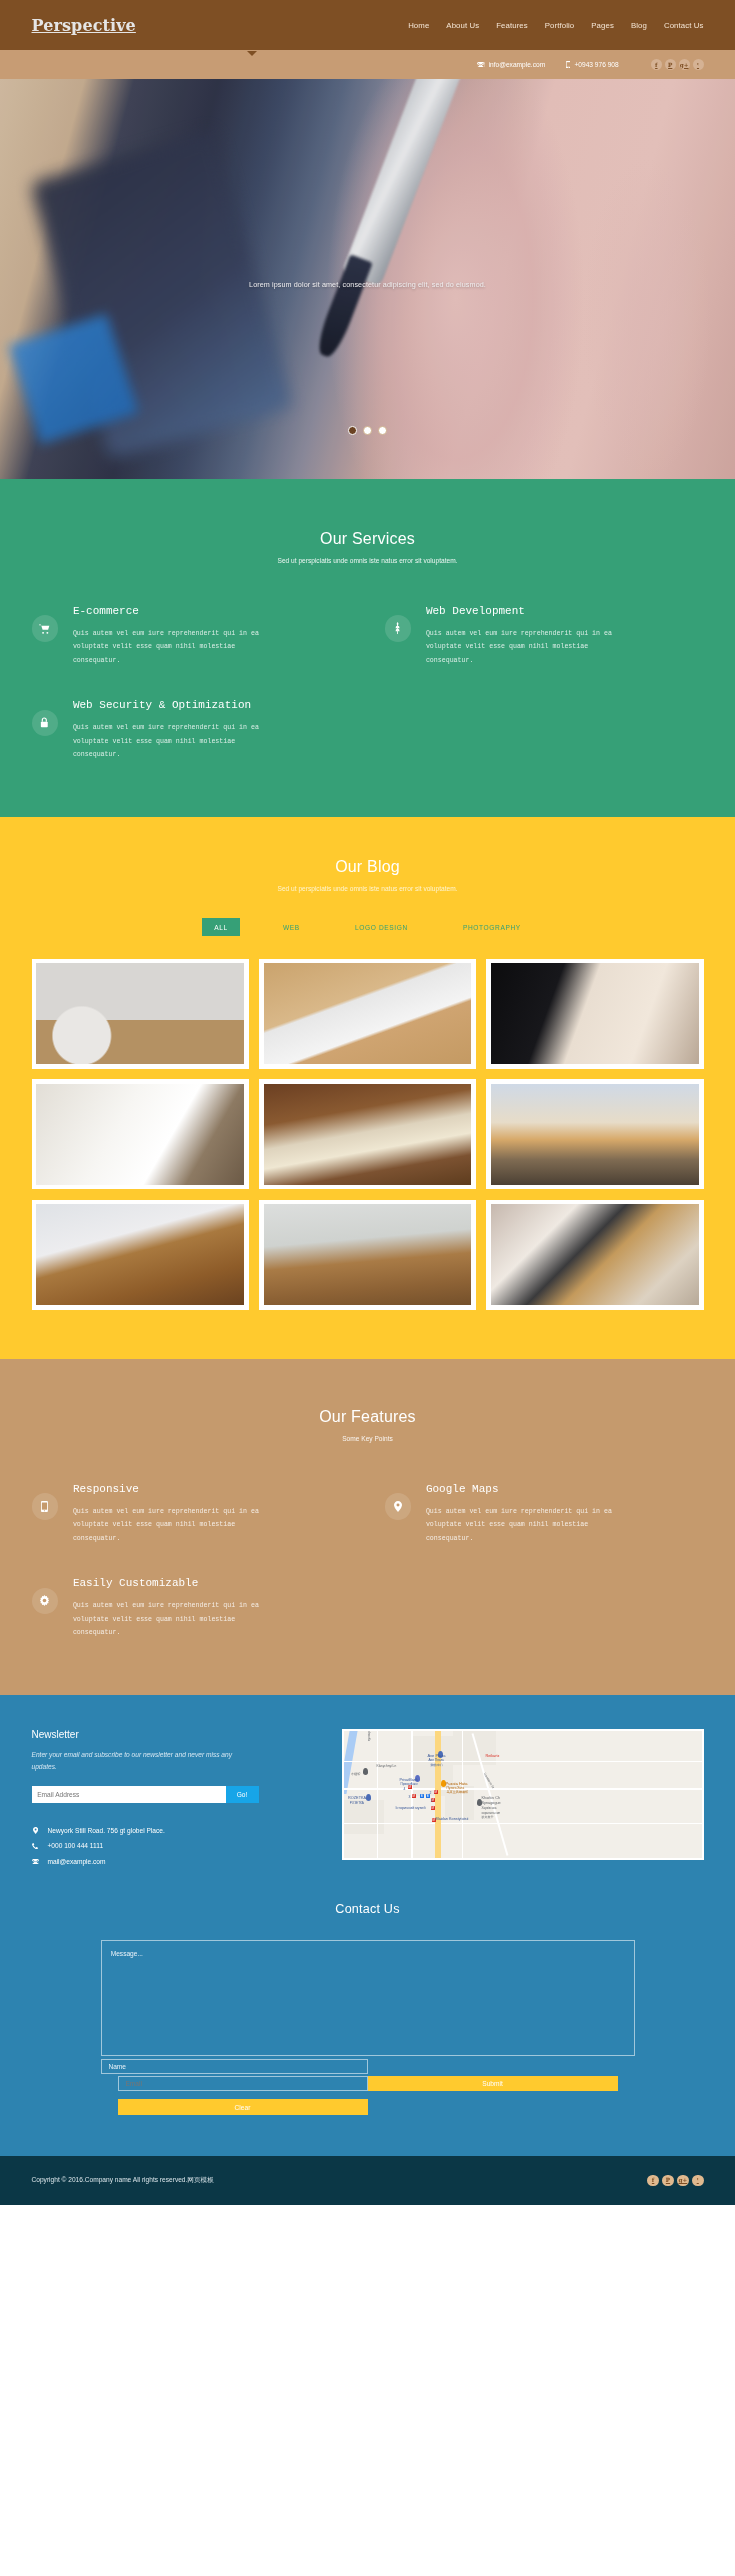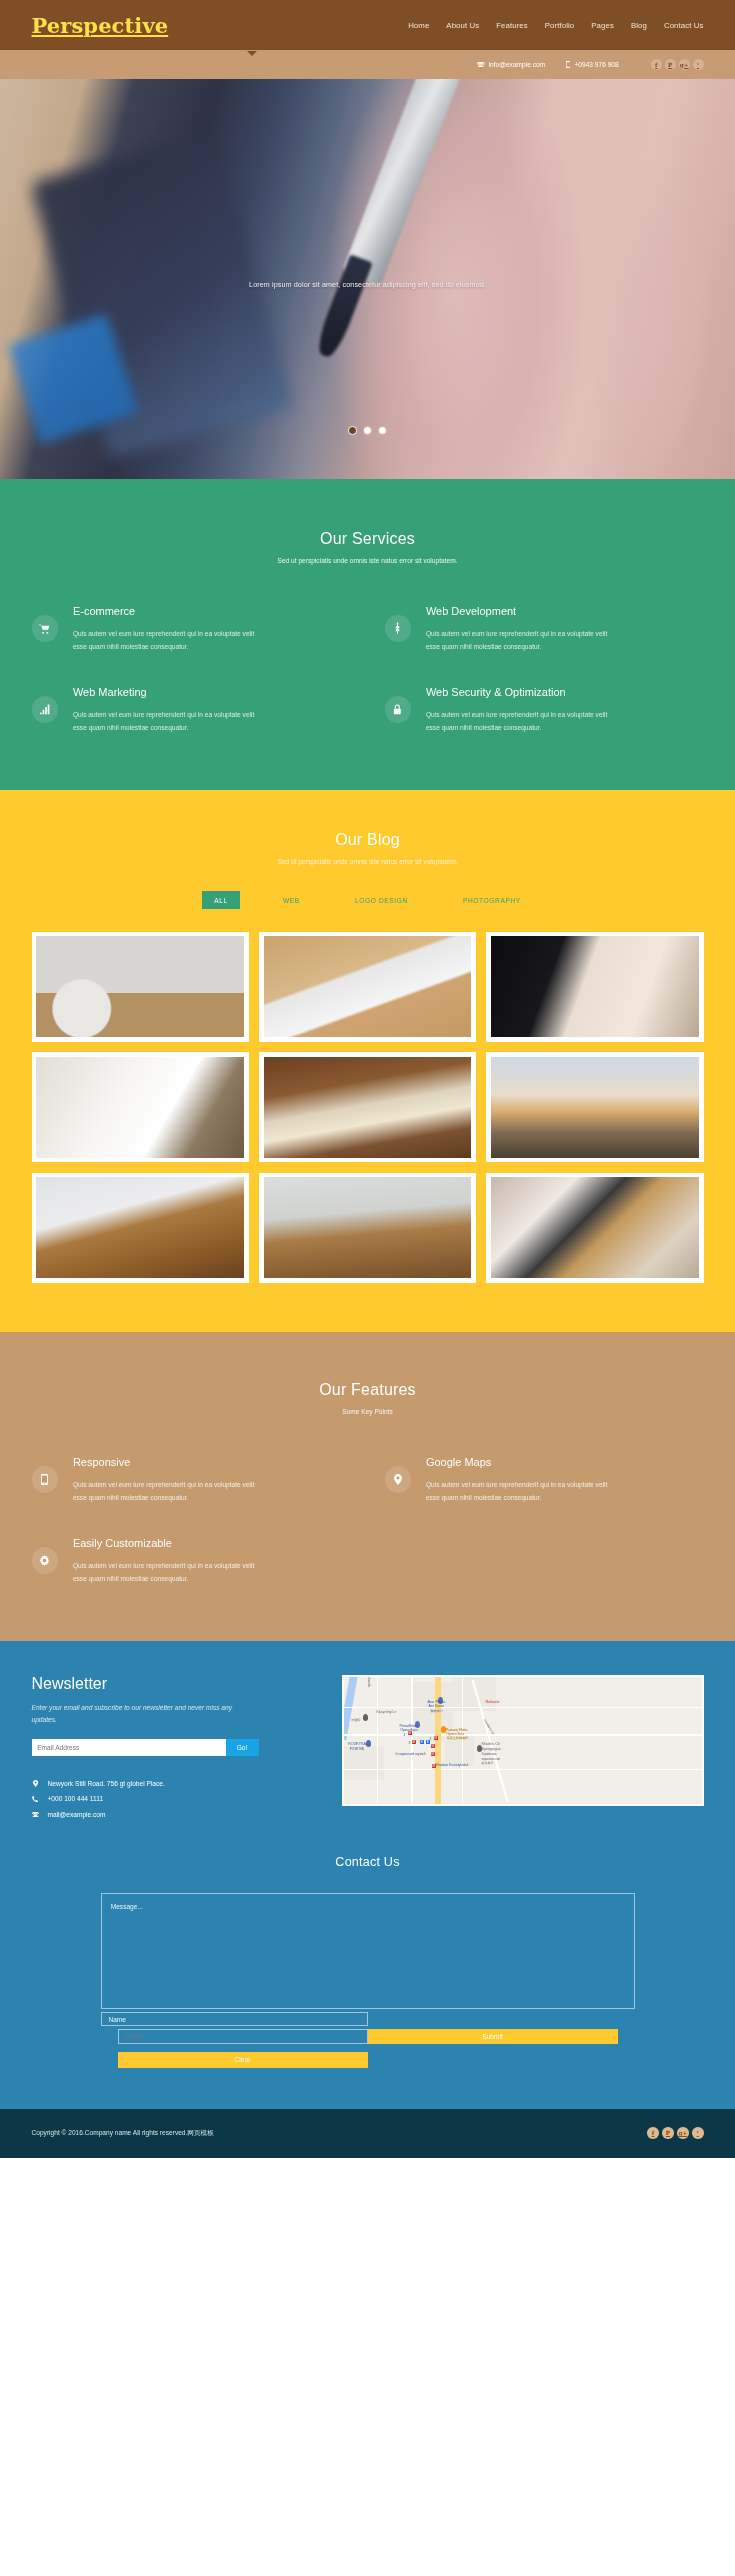--- a/index.html
+++ b/index.html
@@ -17,22 +17,22 @@
     background:#7e4f24;
     height:50px;
     display:flex;
     align-items:center;
     padding:0 0 0 0;
   }
   .nav-inner{
     width:672px;margin:0 auto;display:flex;align-items:center;justify-content:space-between;
   }
   .brand{
-    color:#fde047;
-    font-size:21px;
+    color:#e5e5e5;
+    font-size:16px;
     font-family:"DejaVu Serif", serif;
     font-weight:bold;
     letter-spacing:0.1px;
     white-space:nowrap;
   }
   .nav-links{ display:flex; align-items:center; gap:17px; }
   .nav-link{
     color:#f5e6d5; font-size:7.8px; text-decoration:none; white-space:nowrap;
     letter-spacing:0.1px;
   }
@@ -143,21 +143,21 @@
   .sec-sub{
     text-align:center;color:rgba(255,255,255,.9);font-size:6.6px;margin-top:9.2px;
   }
 
   
   .services{ background:#36a077; padding:51px 0 55px; }
   .feat-grid{
     display:grid;grid-template-columns:1fr 1fr;column-gap:34px;row-gap:32px;margin-top:41px;
   }
   .feat{
-    display:flex;gap:15px;align-items:flex-start;
+    display:flex;gap:15px;align-items:flex-start;font-family:Liberation Mono, monospace;
   }
   .feat-ico{
     flex:0 0 auto;width:26.4px;height:26.4px;border-radius:50%;
     background:rgba(255,255,255,.13);
     display:flex;align-items:center;justify-content:center;
     margin-top:10.3px;
   }
   .feat-ico svg{ display:block; }
   .feat-body{ flex:1 1 auto; }
   .feat-h{
@@ -206,21 +206,21 @@
   .p9{background:linear-gradient(135deg,#c6b8ae 0%,#efe9e2 28%,#3a3a3c 44%,#c49a5c 56%,#ddd2c2 80%,#b7a998 100%);}
 
   
   .features{ background:#c59a6d; padding:49px 0 55px; }
   .features .feat-ico{ background:rgba(255,255,255,.13); }
 
   
   .newsletter{ background:#2d83b0; padding:34px 0 0; }
   .nl-row{ display:flex; gap:23px; align-items:flex-start; }
   .nl-left{ flex:0 0 287px; }
-  .nl-h{ color:#fff;font-size:16px;font-weight:normal;margin-bottom:9.2px; }
+  .nl-h{ color:#fff;font-size:10px;font-weight:normal;margin-bottom:9.2px; }
   .nl-p{ color:#d7e8f3;font-size:6.6px;font-style:italic;line-height:1.85;max-width:218px;margin-bottom:12.6px;}
   .nl-form{ display:flex; width:227px; }
   .nl-input{
     flex:1 1 auto;height:17px;border:none;outline:none;background:#fff;
     padding:0 5.7px;font-size:6.6px;color:#999;font-family:"Liberation Sans",sans-serif;
   }
   .nl-btn{
     flex:0 0 33px;height:17px;border:none;background:#17a5e8;color:#fff;
     font-size:6.6px;cursor:pointer;font-family:"Liberation Sans",sans-serif;
   }
@@ -380,34 +380,20 @@
               <rect x="7.3" y="2" width="1.4" height="19" fill="#fff"></rect>
               <path fill="#fff" d="M8 0c2 2 2 4.4 0 6-2-1.6-2-4 0-6zM8 6c2.6.7 3.9 2.7 3 5.2C8.6 10.8 7.3 8.8 8 6zM8 6c-2.6.7-3.9 2.7-3 5.2C7.4 10.8 8.7 8.8 8 6zM8 11.5c2.6.7 3.9 2.7 3 5.2-2.4-.4-3.7-2.4-3-5.2zM8 11.5c-2.6.7-3.9 2.7-3 5.2 2.4-.4 3.7-2.4 3-5.2z"></path>
             </svg>
         </span>
         <div class="feat-body">
           <h3 class="feat-h">Web Development</h3>
           <p class="feat-p">Quis autem vel eum iure reprehenderit qui in ea voluptate velit esse quam nihil molestiae consequatur.</p>
         </div>
       </div>
 
-      <div class="feat">
-        <span class="feat-ico">
-          <svg width="10.3" height="10.3" viewBox="0 0 18 18">
-              <circle cx="1.6" cy="16.4" r="1.6" fill="#fff"></circle>
-              <rect x="4.5" y="10" width="3" height="8" fill="#fff"></rect>
-              <rect x="9" y="5.5" width="3" height="12.5" fill="#fff"></rect>
-              <rect x="13.5" y="1" width="3" height="17" fill="#fff"></rect>
-            </svg>
-        </span>
-        <div class="feat-body">
-          <h3 class="feat-h">Web Marketing</h3>
-          <p class="feat-p">Quis autem vel eum iure reprehenderit qui in ea voluptate velit esse quam nihil molestiae consequatur.</p>
-        </div>
-      </div>
 
       <div class="feat">
         <span class="feat-ico">
           <svg width="8.6" height="11" viewBox="0 0 15 19">
               <path fill="none" stroke="#fff" stroke-width="2" d="M4 8V5.2A3.5 3.5 0 0 1 11 5.2V8"></path>
               <rect x="1.5" y="8" width="12" height="10" rx="1.4" fill="#fff"></rect>
             </svg>
         </span>
         <div class="feat-body">
           <h3 class="feat-h">Web Security &amp; Optimization</h3>

